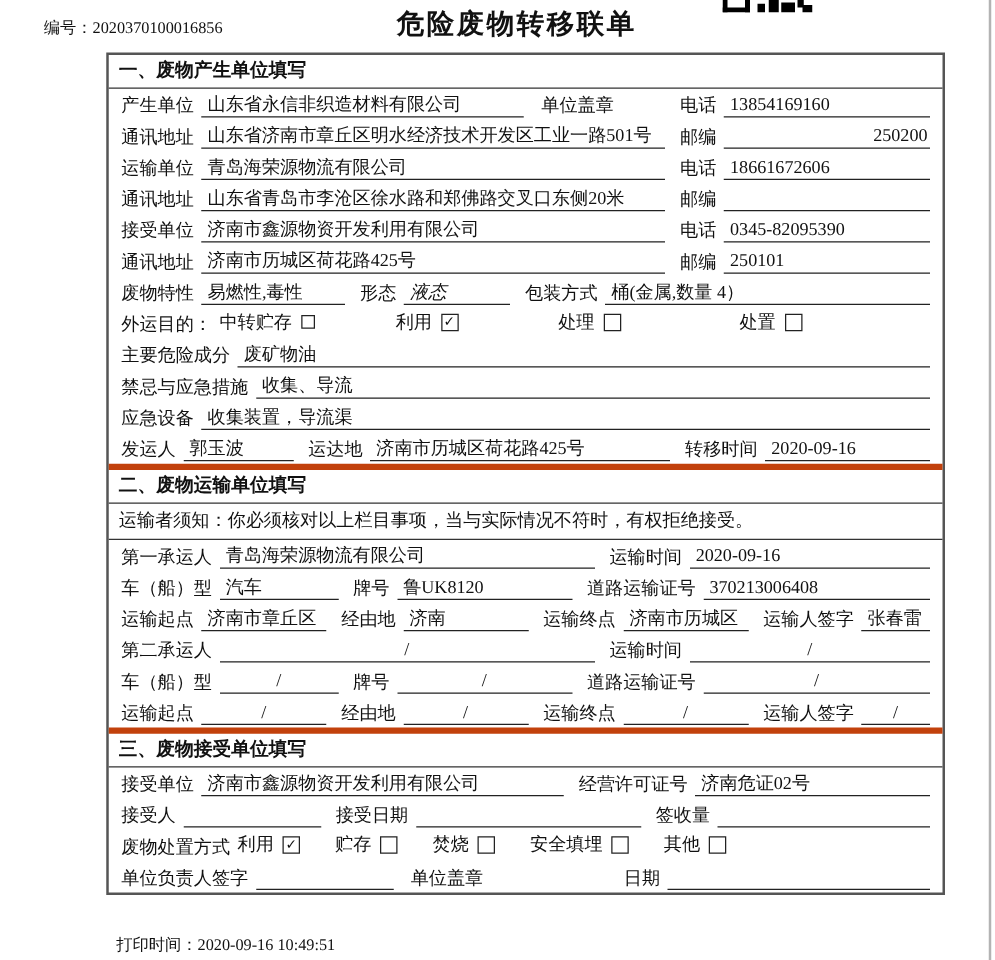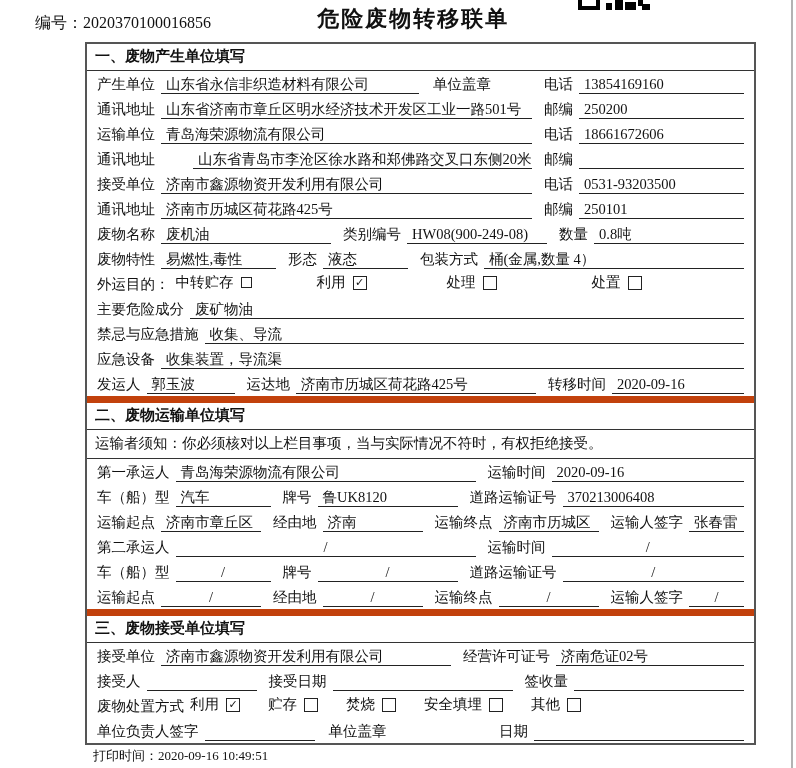--- a/index.html
+++ b/index.html
@@ -1,23 +1,23 @@
 <!DOCTYPE html>
 <html><head>
 <meta charset="utf-8">
 <style>
   html,body{margin:0;padding:0;background:#ffffff;}
   body{width:796px;height:768px;position:relative;font-family:"Liberation Serif",serif;color:#111;overflow:hidden;}
   .page{position:absolute;inset:0;background:#fff;}
   .edge-line{position:absolute;right:3px;top:0;width:2px;height:768px;background:#b3b3b3;}
-  .serial{position:absolute;left:35px;top:13px;font-size:16px;white-space:nowrap;text-align:center;}
+  .serial{position:absolute;left:35px;top:13px;font-size:13px;white-space:nowrap;text-align:center;}
   .doc-title{position:absolute;left:50%;top:4px;transform:translateX(-42%);font-size:22px;font-weight:bold;letter-spacing:2px;white-space:nowrap;}
   .qr{position:absolute;left:578px;top:0;}
   .tbl{position:absolute;left:85px;top:42px;width:671px;border:2px solid #555;background:#fff;box-sizing:border-box;}
-  .section + .section{border-top:7px solid #c2410c;}
+  .section + .section{border-top:5px solid #c2410c;}
   .sec-h{font-weight:bold;font-size:15px;padding:3px 8px 4px;border-bottom:1px solid #333;font-family:"Liberation Sans",sans-serif;}
   .notice{font-size:14.5px;padding:4px 8px 5px;border-bottom:1px solid #333;}
   .row{display:flex;align-items:flex-end;padding:0 10px;height:25px;font-size:14.5px;box-sizing:border-box;}
   .lb{white-space:nowrap;margin:0 6px 2px 12px;}
   .row > .lb:first-child{margin-left:0;}
   .fv{border-bottom:1px solid #222;white-space:nowrap;overflow:hidden;padding:0 2px 0 5px;height:20px;line-height:20px;margin-bottom:2px;box-sizing:border-box;}
   .fv.center{text-align:center;padding:0;}
   .tx{white-space:nowrap;margin:0 0 2px 14px;}
   .sp{flex:1 1 0;}
   .gp{display:inline-block;flex:0 0 auto;}
@@ -57,59 +57,51 @@
           <span class="fv" style="width: 258px; margin-top: 20px;">山东省永信非织造材料有限公司</span>
           <span class="tx">单位盖章</span>
           <span class="sp"></span>
           <span class="lb">电话</span>
           <span class="fv" style="width: 165px;">13854169160</span>
         </div>
         <div class="row">
           <span class="lb">通讯地址</span>
           <span class="fv" style="flex: 1 1 0px;">山东省济南市章丘区明水经济技术开发区工业一路501号</span>
           <span class="lb">邮编</span>
-          <span class="fv" style="width: 165px;">250200</span>
+          <span class="fv" style="width: 165px; text-align: right;">250200</span>
         </div>
         <div class="row">
           <span class="lb">运输单位</span>
           <span class="fv" style="flex: 1 1 0px;">青岛海荣源物流有限公司</span>
           <span class="lb">电话</span>
           <span class="fv" style="width: 165px;">18661672606</span>
         </div>
         <div class="row">
           <span class="lb">通讯地址</span>
-          <span class="fv" style="flex: 1 1 0px; margin-left: 32px;">山东省青岛市李沧区徐水路和郑佛路交叉口东侧20米</span>
+          <span class="fv" style="flex: 1 1 0px;">山东省青岛市李沧区徐水路和郑佛路交叉口东侧20米</span>
           <span class="lb">邮编</span>
           <span class="fv" style="width: 165px;"></span>
         </div>
         <div class="row">
           <span class="lb">接受单位</span>
           <span class="fv" style="flex: 1 1 0px;">济南市鑫源物资开发利用有限公司</span>
           <span class="lb">电话</span>
-          <span class="fv" style="width: 165px;">0531-93203500</span>
+          <span class="fv" style="width: 165px;">0345-82095390</span>
         </div>
         <div class="row">
           <span class="lb">通讯地址</span>
           <span class="fv" style="flex: 1 1 0px;">济南市历城区荷花路425号</span>
           <span class="lb">邮编</span>
           <span class="fv" style="width: 165px;">250101</span>
         </div>
         <div class="row">
-          <span class="lb">废物名称</span>
-          <span class="fv" style="width: 170px;">废机油</span>
-          <span class="lb">类别编号</span>
-          <span class="fv" style="width: 140px;">HW08(900-249-08)</span>
-          <span class="lb">数量</span>
-          <span class="fv" style="flex: 1 1 0px;">0.8吨</span>
-        </div>
-        <div class="row">
           <span class="lb">废物特性</span>
           <span class="fv" style="width: 115px;">易燃性,毒性</span>
           <span class="lb">形态</span>
-          <span class="fv" style="width: 85px;">液态</span>
+          <span class="fv" style="width: 85px; font-style: italic;">液态</span>
           <span class="lb">包装方式</span>
           <span class="fv" style="flex: 1 1 0px;">桶(金属,数量 4）</span>
         </div>
         <div class="row">
           <span class="lb">外运目的：</span>
           <span class="ckw">
             <span class="ckl">中转贮存</span>
             <span class="cb small"></span>
           </span>
           <span class="gp" style="width: 65px;"></span>

